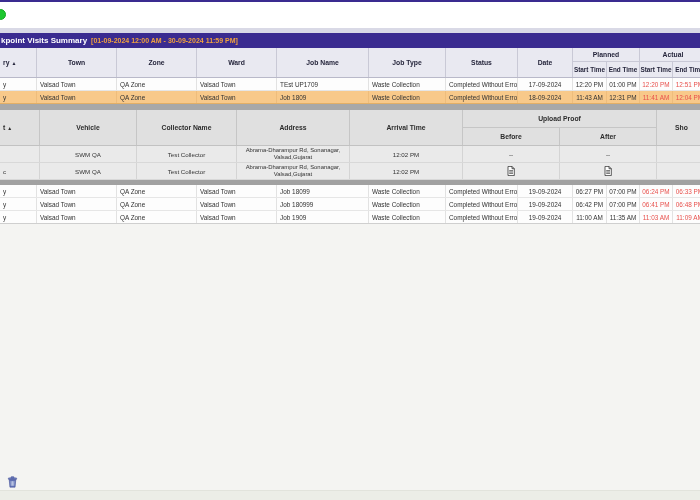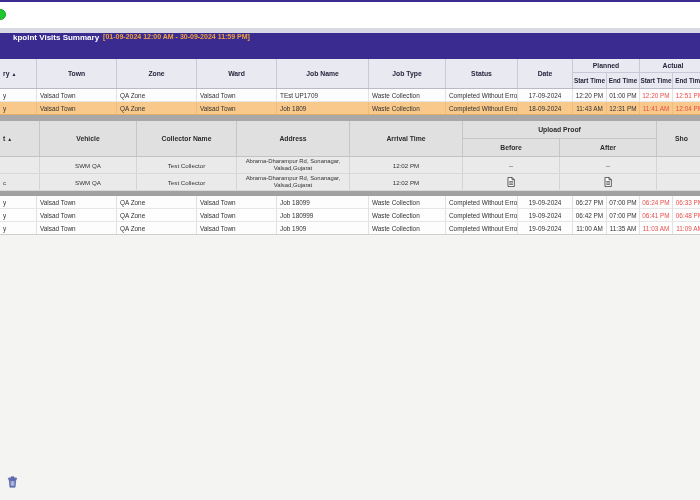--- a/index.html
+++ b/index.html
@@ -6,22 +6,22 @@
   html,body { background:#fff; }
   .page { position:relative; width:700px; height:500px; overflow:hidden;
           background:#f4f4f2; font-family:"Liberation Sans", sans-serif; }
 
   .topline  { height:2px; background:#3a2b90; }
   .appstrip { height:26px; background:#ffffff; position:relative; }
   .greendot { position:absolute; left:-5px; top:7px; width:11px; height:11px;
               border-radius:50%; background:#1dc72f; border:1px solid #12a81f; }
   .divider  { height:5px; background:#d9d9e6; }
 
-  .titlebar { height:26px; background:#3a2b90; color:#ffffff; display:flex;
-              align-items:flex-start; padding-left:13px; white-space:nowrap; }
+  .titlebar { height:15px; background:#3a2b90; color:#ffffff; display:flex;
+              align-items:center; padding-left:1px; white-space:nowrap; }
   .titlebar .ttl { font-size:8px; font-weight:bold; }
   .titlebar .rng { font-size:7px; font-weight:bold; color:#f0a13e; margin-left:4px; }
 
   .tbl { width:707px; background:#ffffff; }
 
   
   .hdr { display:flex; background:#e9e9f1; color:#26263c; font-size:6.8px;
          font-weight:bold; border-bottom:1px solid #b9b9c9; }
   .hc  { height:29px; display:flex; align-items:center; justify-content:center;
          border-right:1px solid #c9c9d6; text-align:center; overflow:hidden;

